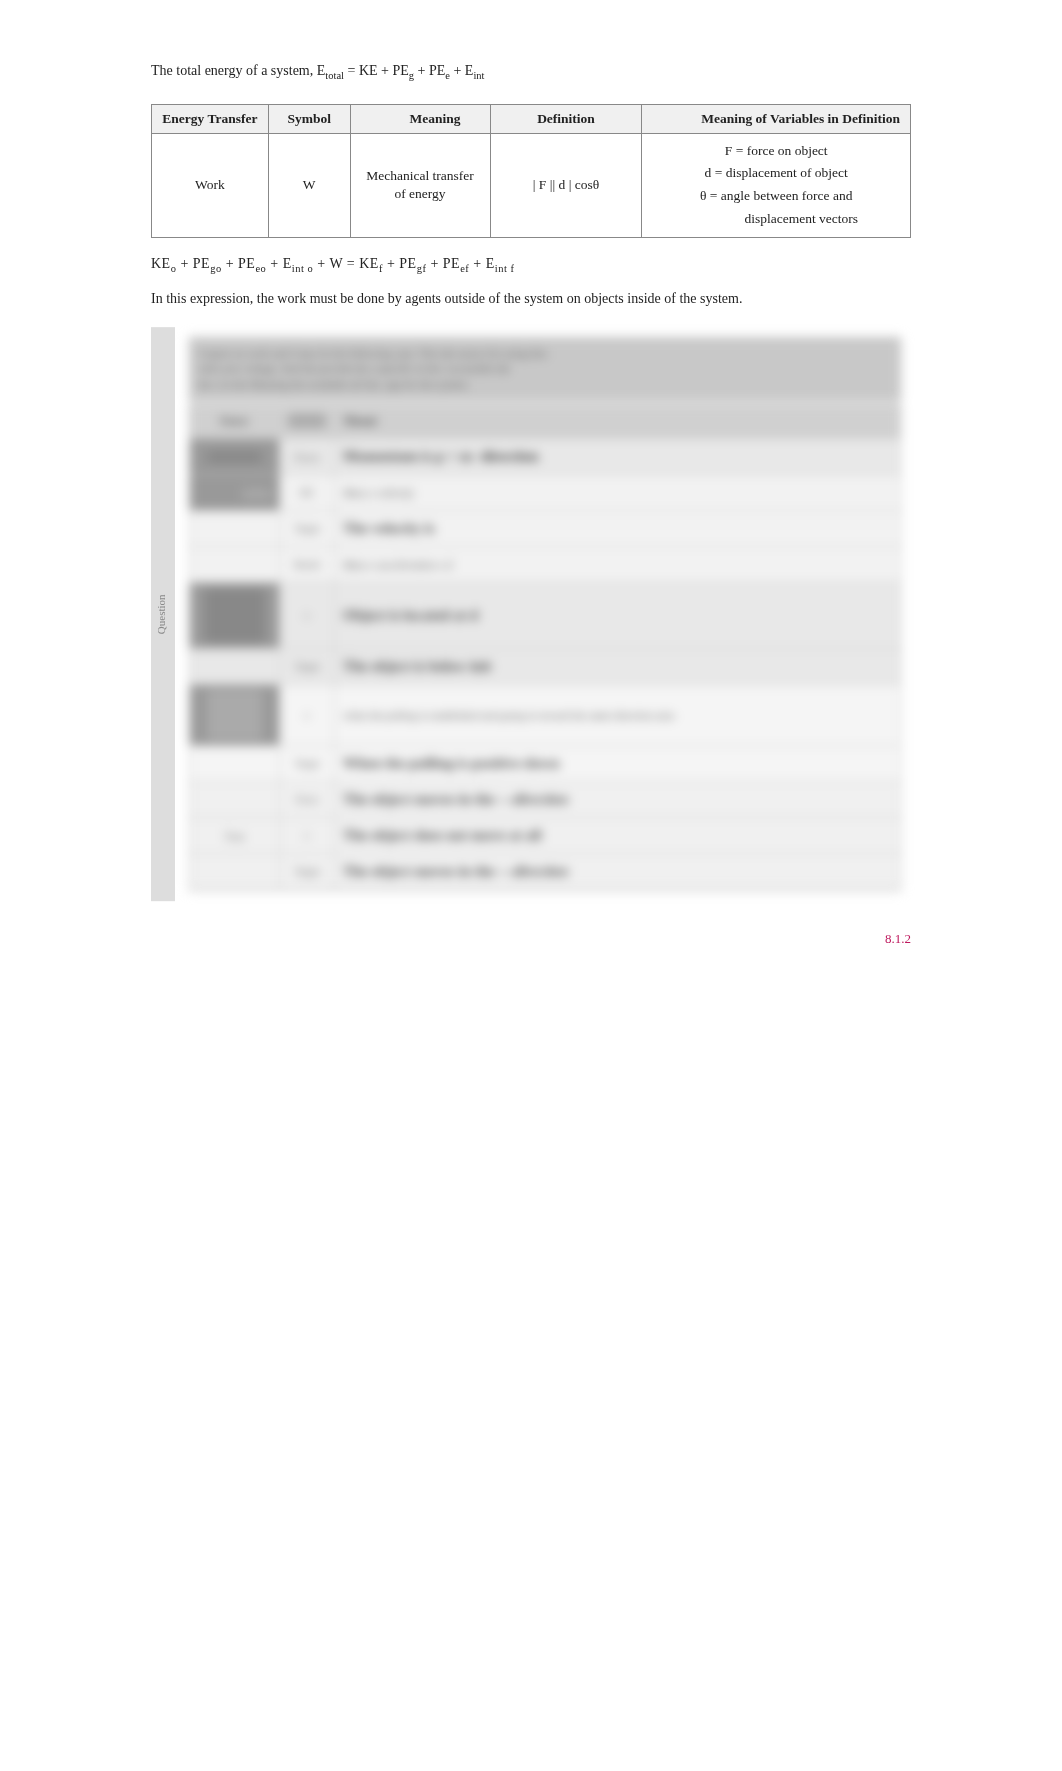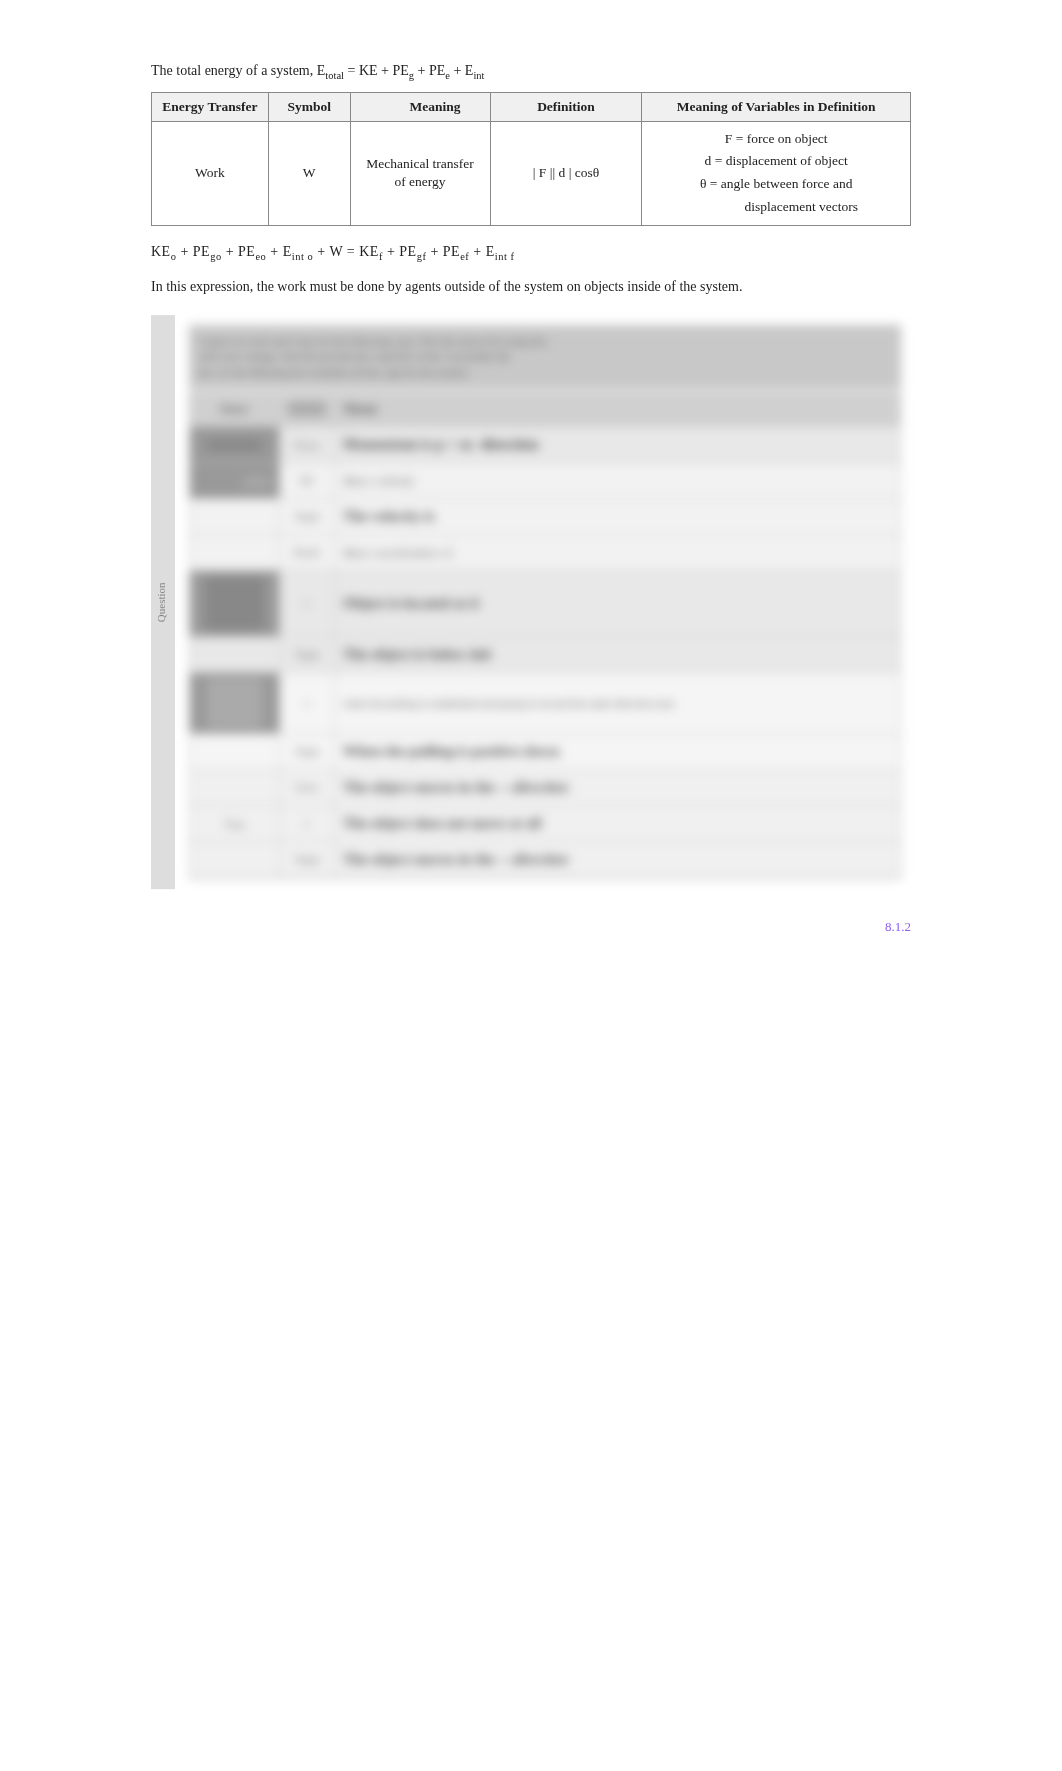--- a/index.html
+++ b/index.html
@@ -12,21 +12,21 @@
       min-height: 1771px;
       padding: 60px 80px;
     }
 
     .page-content {
       max-width: 760px;
       margin: 0 auto;
     }
 
     .intro-line {
-      margin-bottom: 8px;
+      margin-bottom: 20px;
       line-height: 1.5;
     }
 
     .intro-para {
       margin-bottom: 16px;
       line-height: 1.5;
     }
 
     
     .energy-table {
@@ -42,21 +42,21 @@
       text-align: center;
     }
     .energy-table th {
       background: #f0f0f0;
       font-weight: bold;
     }
     .energy-table .col-energy { width: 100px; }
     .energy-table .col-symbol { width: 70px; }
     .energy-table .col-meaning { width: 120px; padding-left: 40px; }
     .energy-table .col-definition { width: 130px; }
-    .energy-table .col-vars { width: 230px; text-align: center; }
+    .energy-table .col-vars { width: 230px; text-align: right; }
 
     .conservation-label {
       margin-bottom: 10px;
       line-height: 1.5;
     }
 
     .equation-block {
       text-align: left;
       margin: 10px 0 14px 0;
       font-size: 14px;
@@ -93,21 +93,21 @@
       flex: 1;
       filter: blur(3px);
       user-select: none;
       pointer-events: none;
     }
 
     .page-number {
       text-align: right;
       margin-top: 22px;
       font-size: 13px;
-      color: #8b5cf6;
+      color: #be185d;
     }
 
     sub, sup {
       font-size: 0.75em;
     }
 
     .vars-list {
       text-align: left;
       line-height: 1.7;
     }

